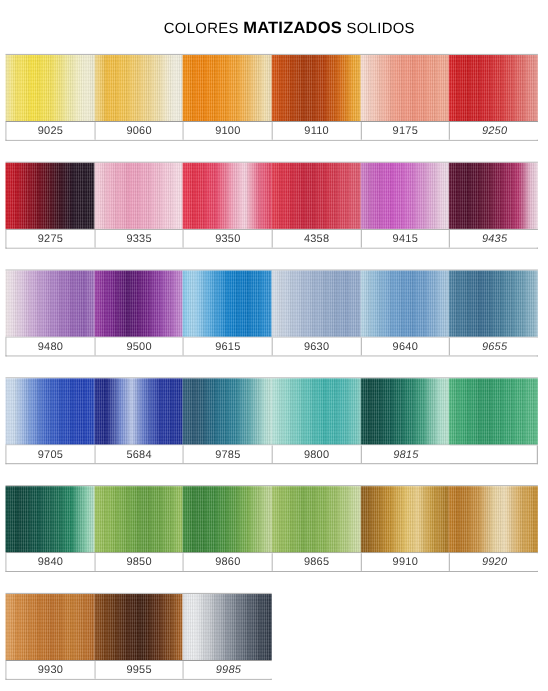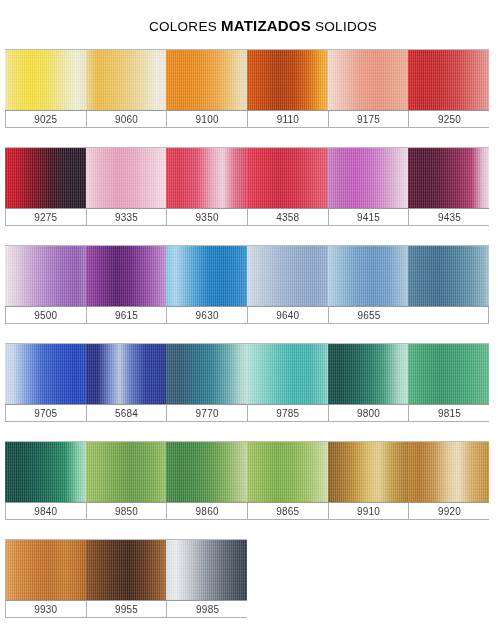--- a/index.html
+++ b/index.html
@@ -109,20 +109,21 @@
     justify-content: center;
     font-size: 10px;
     color: #3b3b3b;
     border-right: 1px solid #b0b0b0;
     box-sizing: border-box;
     letter-spacing: 0.2px;
     background: #ffffff;
   }
   .code-cell:last-child {
     border-right: none;
+    font-style: italic;
   }
 </style>
 </head>
 <body>
 
 <h1 id="page-title"><span>COLORES </span><span class="tw-bold">MATIZADOS</span><span> SOLIDOS</span></h1>
 
 <div class="chart-rows" id="chart-rows">
     <div class="color-row">
       <div class="swatch-strip">
@@ -217,20 +218,21 @@
         <div class="swatch" style="background-image: linear-gradient(to right, rgb(182, 212, 228) 0%, rgb(143, 186, 216) 16%, rgb(108, 159, 206) 36%, rgb(94, 147, 198) 56%, rgb(109, 157, 203) 74%, rgb(147, 184, 216) 90%, rgb(170, 201, 224) 100%);">
           <div class="thread-tex"></div>
           <div class="thread-tex2"></div>
         </div>
         <div class="swatch" style="background-image: linear-gradient(to right, rgb(74, 127, 160) 0%, rgb(61, 114, 148) 16%, rgb(53, 104, 140) 38%, rgb(66, 122, 153) 58%, rgb(93, 147, 173) 78%, rgb(134, 176, 196) 94%, rgb(168, 198, 214) 100%);">
           <div class="thread-tex"></div>
           <div class="thread-tex2"></div>
         </div>
       </div>
       <div class="label-strip">
+        <div class="code-cell">9480</div>
         <div class="code-cell">9500</div>
         <div class="code-cell">9615</div>
         <div class="code-cell">9630</div>
         <div class="code-cell">9640</div>
         <div class="code-cell">9655</div>
       </div>
     </div>
     <div class="color-row">
       <div class="swatch-strip">
         <div class="swatch" style="background-image: linear-gradient(to right, rgb(205, 220, 238) 0%, rgb(196, 214, 234) 10%, rgb(125, 158, 219) 26%, rgb(60, 98, 198) 46%, rgb(37, 73, 187) 66%, rgb(28, 60, 180) 86%, rgb(34, 67, 184) 100%);">
@@ -254,21 +256,20 @@
           <div class="thread-tex2"></div>
         </div>
         <div class="swatch" style="background-image: linear-gradient(to right, rgb(76, 179, 124) 0%, rgb(53, 162, 108) 18%, rgb(42, 148, 98) 40%, rgb(51, 160, 108) 62%, rgb(68, 173, 120) 82%, rgb(92, 186, 136) 100%);">
           <div class="thread-tex"></div>
           <div class="thread-tex2"></div>
         </div>
       </div>
       <div class="label-strip">
         <div class="code-cell">9705</div>
         <div class="code-cell">5684</div>
-        <div class="code-cell">9770</div>
         <div class="code-cell">9785</div>
         <div class="code-cell">9800</div>
         <div class="code-cell">9815</div>
       </div>
     </div>
     <div class="color-row">
       <div class="swatch-strip">
         <div class="swatch" style="background-image: linear-gradient(to right, rgb(12, 74, 62) 0%, rgb(10, 66, 56) 16%, rgb(13, 82, 68) 36%, rgb(22, 104, 79) 56%, rgb(31, 133, 96) 74%, rgb(127, 201, 168) 90%, rgb(180, 220, 198) 100%);">
           <div class="thread-tex"></div>
           <div class="thread-tex2"></div>

